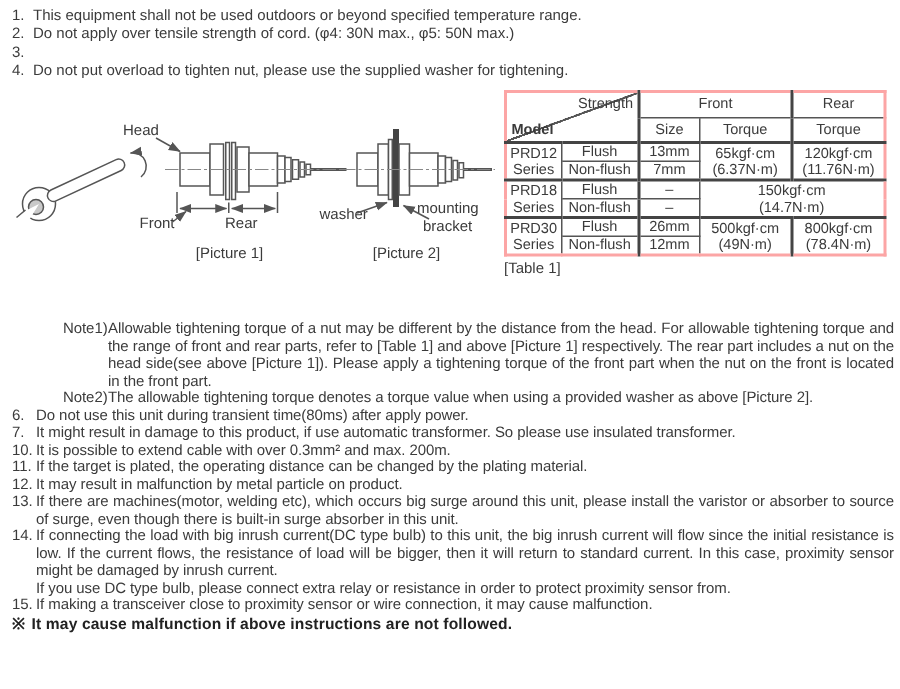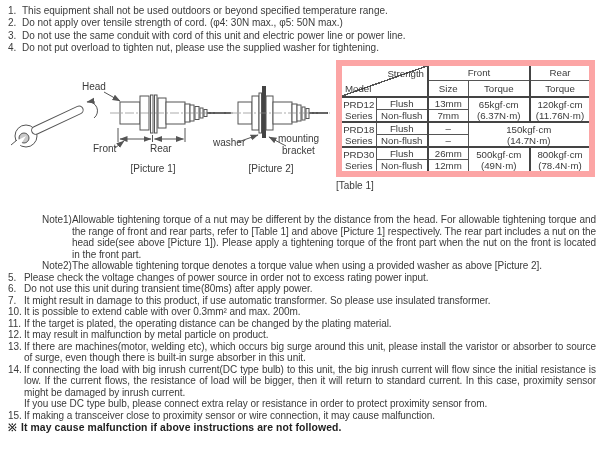--- a/index.html
+++ b/index.html
@@ -14,33 +14,33 @@
   .tl .num{flex:0 0 14px;width:14px;}
   
   .fig{position:absolute;}
   svg text{font-family:"Liberation Sans",sans-serif;font-size:10px;fill:#3b3b3b;}
   svg .cap{font-size:10px;}
   svg .ln{stroke:#555;stroke-width:1;fill:none;}
   svg .part{fill:#ffffff;stroke:#555;stroke-width:1;}
   svg .cl{stroke:#888;stroke-width:0.7;stroke-dasharray:9 2 2 2;fill:none;}
   
   .tablewrap{position:absolute;left:336px;top:60px;width:258px;}
-  table.spec{border-collapse:collapse;table-layout:fixed;width:255px;font-size:9.7px;color:#3b3b3b;border:6px solid #fca5a5;}
+  table.spec{border-collapse:collapse;table-layout:fixed;width:255px;font-size:9.7px;color:#3b3b3b;border:2px solid #fca5a5;}
   table.spec td,table.spec th{border:1px solid #555;text-align:center;padding:0;font-weight:normal;line-height:11px;overflow:hidden;}
   table.spec .bt2{border-top:2px solid #444;}
   table.spec .bl2{border-left:2px solid #444;}
   table.spec .hrow{height:17px;}
   table.spec .drow{height:12px;}
   td.model{text-align:left;padding-left:2px;}
   td.model span{display:block;}
   td.torq span{display:block;}
   .diag{position:relative;
     background:linear-gradient(to bottom right,transparent 0,transparent calc(50% - 0.7px),#555 calc(50% - 0.7px),#555 calc(50% + 0.7px),transparent calc(50% + 0.7px));}
   .diag .diag-top{position:absolute;top:2px;right:3px;}
-  .diag .diag-bottom{position:absolute;bottom:2px;left:3px;}
+  .diag .diag-bottom{position:absolute;bottom:2px;left:3px;font-weight:bold;}
   .tcap{width:255px;text-align:left;font-size:10px;margin-top:3px;}
   
   .notes-sec{position:absolute;left:8px;top:214px;width:588px;font-size:10px;line-height:11.5px;letter-spacing:-0.05px;}
   .note{margin-left:34px;padding-left:30px;text-indent:-30px;text-align:justify;}
   .note .lbl{display:inline-block;width:30px;text-indent:0;}
   .item{padding-left:16px;text-indent:-16px;text-align:justify;}
   .item .num{display:inline-block;width:16px;text-indent:0;}
   .item .cont{display:block;text-indent:0;}
   .warning{font-weight:bold;font-size:10.4px;color:#222;margin-top:1px;letter-spacing:0.1px;}
   .warning .mark{display:inline-block;width:13px;}
@@ -60,21 +60,20 @@
   <div class="tl">
       <span class="num">1.</span>
       <span>This equipment shall not be used outdoors or beyond specified temperature range.</span>
     </div>
   <div class="tl">
       <span class="num">2.</span>
       <span>Do not apply over tensile strength of cord. (φ4: 30N max., φ5: 50N max.)</span>
     </div>
   <div class="tl">
       <span class="num">3.</span>
-      <span>Do not use the same conduit with cord of this unit and electric power line or power line.</span>
     </div>
   <div class="tl">
       <span class="num">4.</span>
       <span>Do not put overload to tighten nut, please use the supplied washer for tightening.</span>
     </div>
 </div>
 
 <svg class="fig" style="left:4px;top:92px" width="100" height="70" viewBox="0 0 100 70">
   <circle class="part" cx="22" cy="44" r="11"></circle>
   <circle cx="20" cy="46" r="5" fill="#c9c9c9" stroke="#555"></circle>
@@ -218,21 +217,20 @@
     </tr>
   </tbody>
     </table>
   <div class="tcap">[Table 1]</div>
 </div>
 
 <div class="notes-sec">
   <div class="note"><span class="lbl">Note1)</span><span>Allowable tightening torque of a nut may be different by the distance from the head. For allowable tightening torque and the range of front and rear parts, refer to [Table 1] and above [Picture 1] respectively. The rear part includes a nut on the head side(see above [Picture 1]). Please apply a tightening torque of the front part when the nut on the front is located in the front part.</span></div>
   <div class="note"><span class="lbl">Note2)</span><span>The allowable tightening torque denotes a torque value when using a provided washer as above [Picture 2].</span></div>
 
-  <div class="item"><span class="num">5.</span><span>Please check the voltage changes of power source in order not to excess rating power input.</span></div>
   <div class="item"><span class="num">6.</span><span>Do not use this unit during transient time(80ms) after apply power.</span></div>
   <div class="item"><span class="num">7.</span><span>It might result in damage to this product, if use automatic transformer. So please use insulated transformer.</span></div>
   <div class="item"><span class="num">10.</span><span>It is possible to extend cable with over 0.3mm² and max. 200m.</span></div>
   <div class="item"><span class="num">11.</span><span>If the target is plated, the operating distance can be changed by the plating material.</span></div>
   <div class="item"><span class="num">12.</span><span>It may result in malfunction by metal particle on product.</span></div>
   <div class="item"><span class="num">13.</span><span>If there are machines(motor, welding etc), which occurs big surge around this unit, please install the varistor or absorber to source of surge, even though there is built-in surge absorber in this unit.</span></div>
   <div class="item"><span class="num">14.</span><span>If connecting the load with big inrush current(DC type bulb) to this unit, the big inrush current will flow since the initial resistance is low. If the current flows, the resistance of load will be bigger, then it will return to standard current. In this case, proximity sensor might be damaged by inrush current.</span><span class="cont">If you use DC type bulb, please connect extra relay or resistance in order to protect proximity sensor from.</span></div>
   <div class="item"><span class="num">15.</span><span>If making a transceiver close to proximity sensor or wire connection, it may cause malfunction.</span></div>
 
   <div class="warning"><span class="mark">※</span><span>It may cause malfunction if above instructions are not followed.</span></div>

